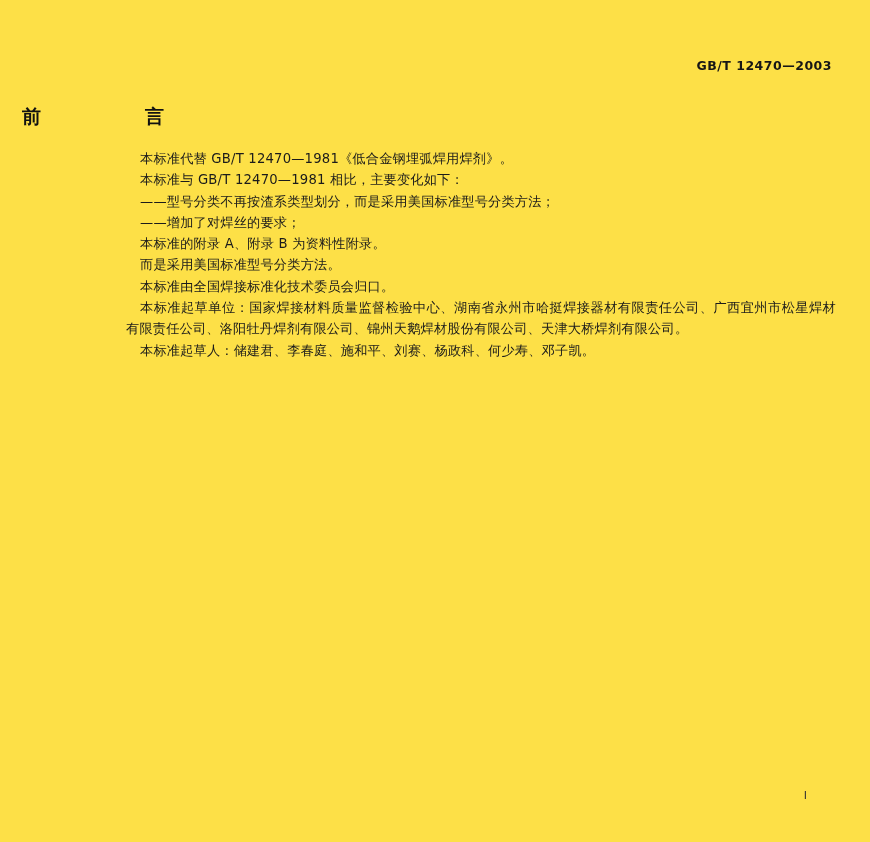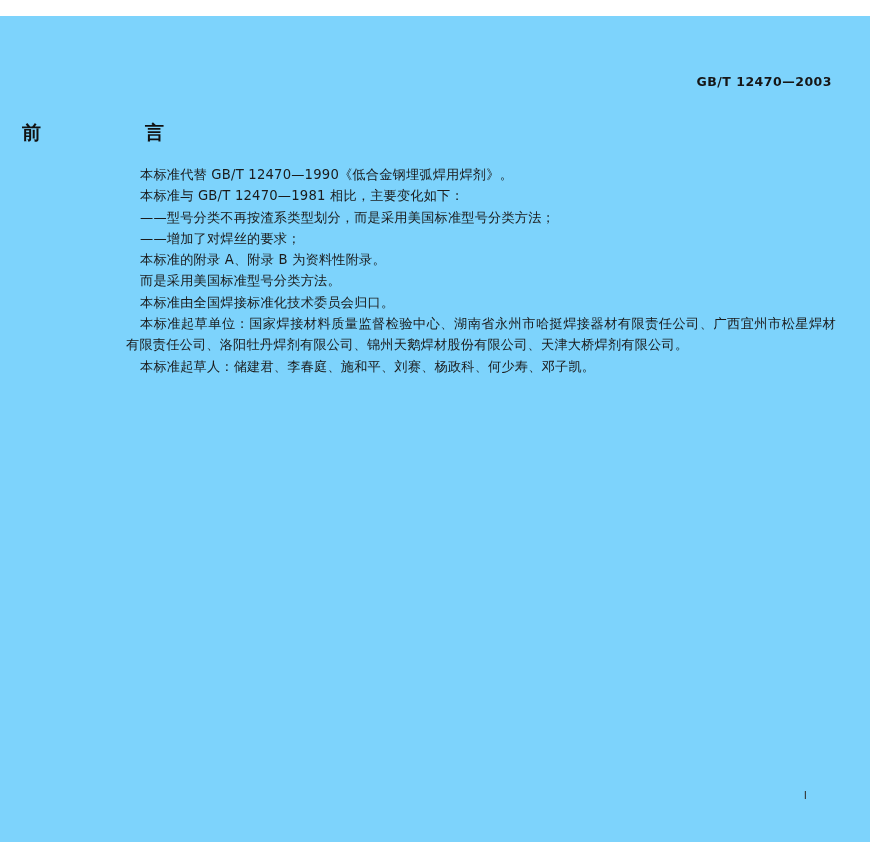--- a/index.html
+++ b/index.html
@@ -11,22 +11,21 @@
     width: 870px;
     height: 842px;
     font-family: "DejaVu Sans", "Liberation Sans", sans-serif;
     color: #1a1a1a;
     position: relative;
     overflow: hidden;
   }
   .page {
     position: absolute;
     inset: 0;
-    background: #7dd3fc;
-    margin-top: 16px;
+    background: #fde047;
   }
   .std-code {
     position: absolute;
     top: 58px;
     right: 38px;
     font-size: 12.5px;
     font-weight: bold;
     letter-spacing: 0.5px;
     color: #161616;
     font-family: "DejaVu Sans", "Liberation Sans", sans-serif;
@@ -77,21 +76,21 @@
 </head>
 <body>
 
 <div class="page">
 
   <div class="std-code blurmask">GB/T 12470—2003</div>
 
   <div class="doc-title blurmask">前　　言</div>
 
   <div class="body-block blurmask">
-    <p class="para indent-first">本标准代替 GB/T 12470—1990《低合金钢埋弧焊用焊剂》。</p>
+    <p class="para indent-first">本标准代替 GB/T 12470—1981《低合金钢埋弧焊用焊剂》。</p>
     <p class="para indent-first">本标准与 GB/T 12470—1981 相比，主要变化如下：</p>
     <p class="para dash-item">——型号分类不再按渣系类型划分，而是采用美国标准型号分类方法；</p>
     <p class="para dash-item">——增加了对焊丝的要求；</p>
     <p class="para indent-first">本标准的附录 A、附录 B 为资料性附录。</p>
     <p class="para indent-first">而是采用美国标准型号分类方法。</p>
     <p class="para indent-first">本标准由全国焊接标准化技术委员会归口。</p>
     <p class="para indent-first">本标准起草单位：国家焊接材料质量监督检验中心、湖南省永州市哈挺焊接器材有限责任公司、广西宜州市松星焊材有限责任公司、洛阳牡丹焊剂有限公司、锦州天鹅焊材股份有限公司、天津大桥焊剂有限公司。</p>
     <p class="para indent-first">本标准起草人：储建君、李春庭、施和平、刘赛、杨政科、何少寿、邓子凯。</p>
   </div>
 

